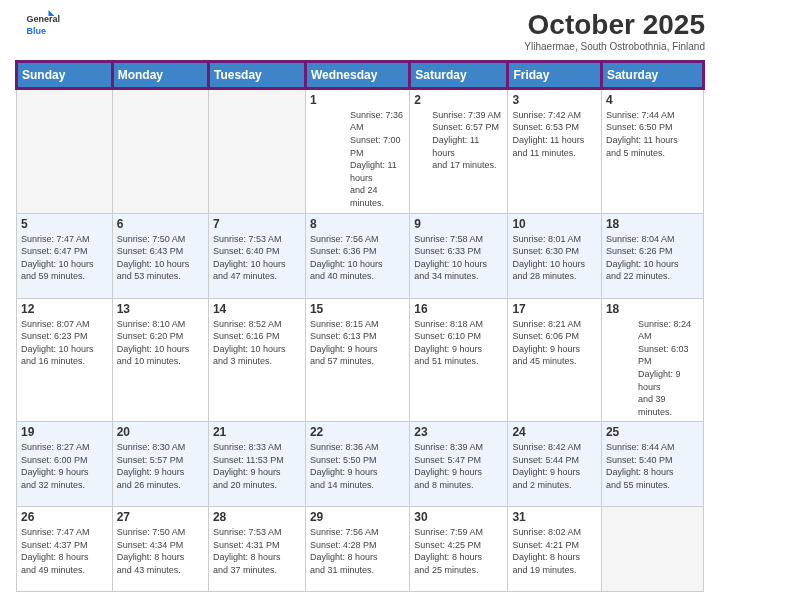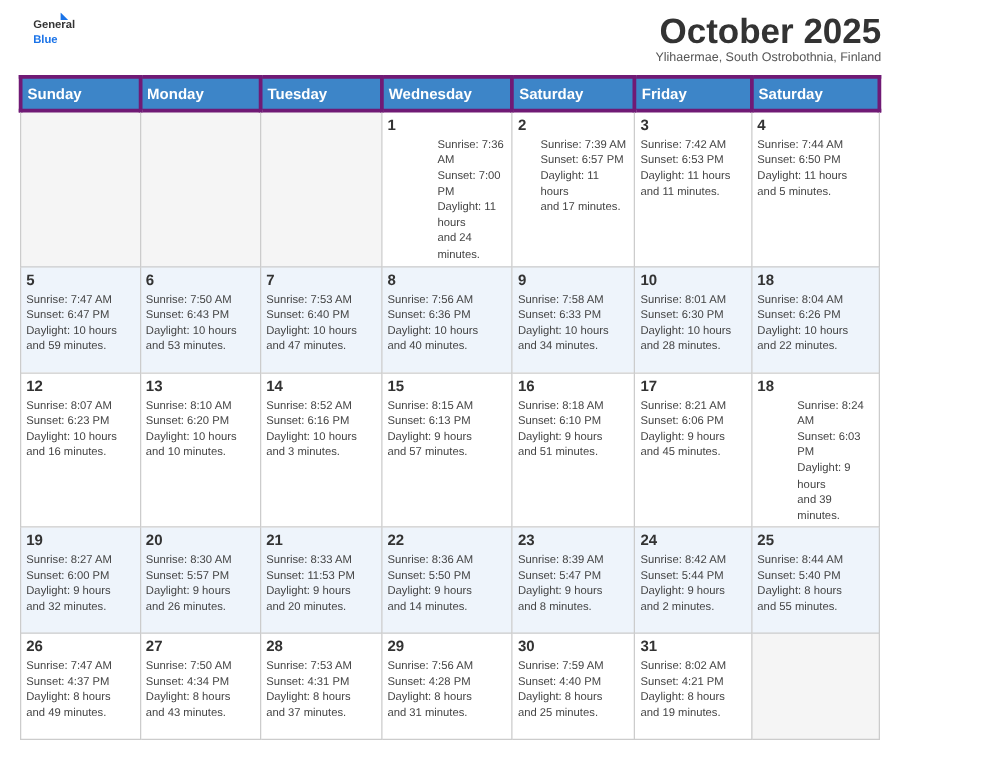--- a/index.html
+++ b/index.html
@@ -331,21 +331,21 @@
           <td>
             <span class="day-number">29</span>
             <div class="day-info" style="white-space: pre-line;">Sunrise: 7:56 AM
 Sunset: 4:28 PM
 Daylight: 8 hours
 and 31 minutes.</div>
           </td>
           <td>
             <span class="day-number">30</span>
             <div class="day-info" style="white-space: pre-line;">Sunrise: 7:59 AM
-Sunset: 4:40 PM
+Sunset: 4:25 PM
 Daylight: 8 hours
 and 25 minutes.</div>
           </td>
           <td>
             <span class="day-number">31</span>
             <div class="day-info" style="white-space: pre-line;">Sunrise: 8:02 AM
 Sunset: 4:21 PM
 Daylight: 8 hours
 and 19 minutes.</div>
           </td>

